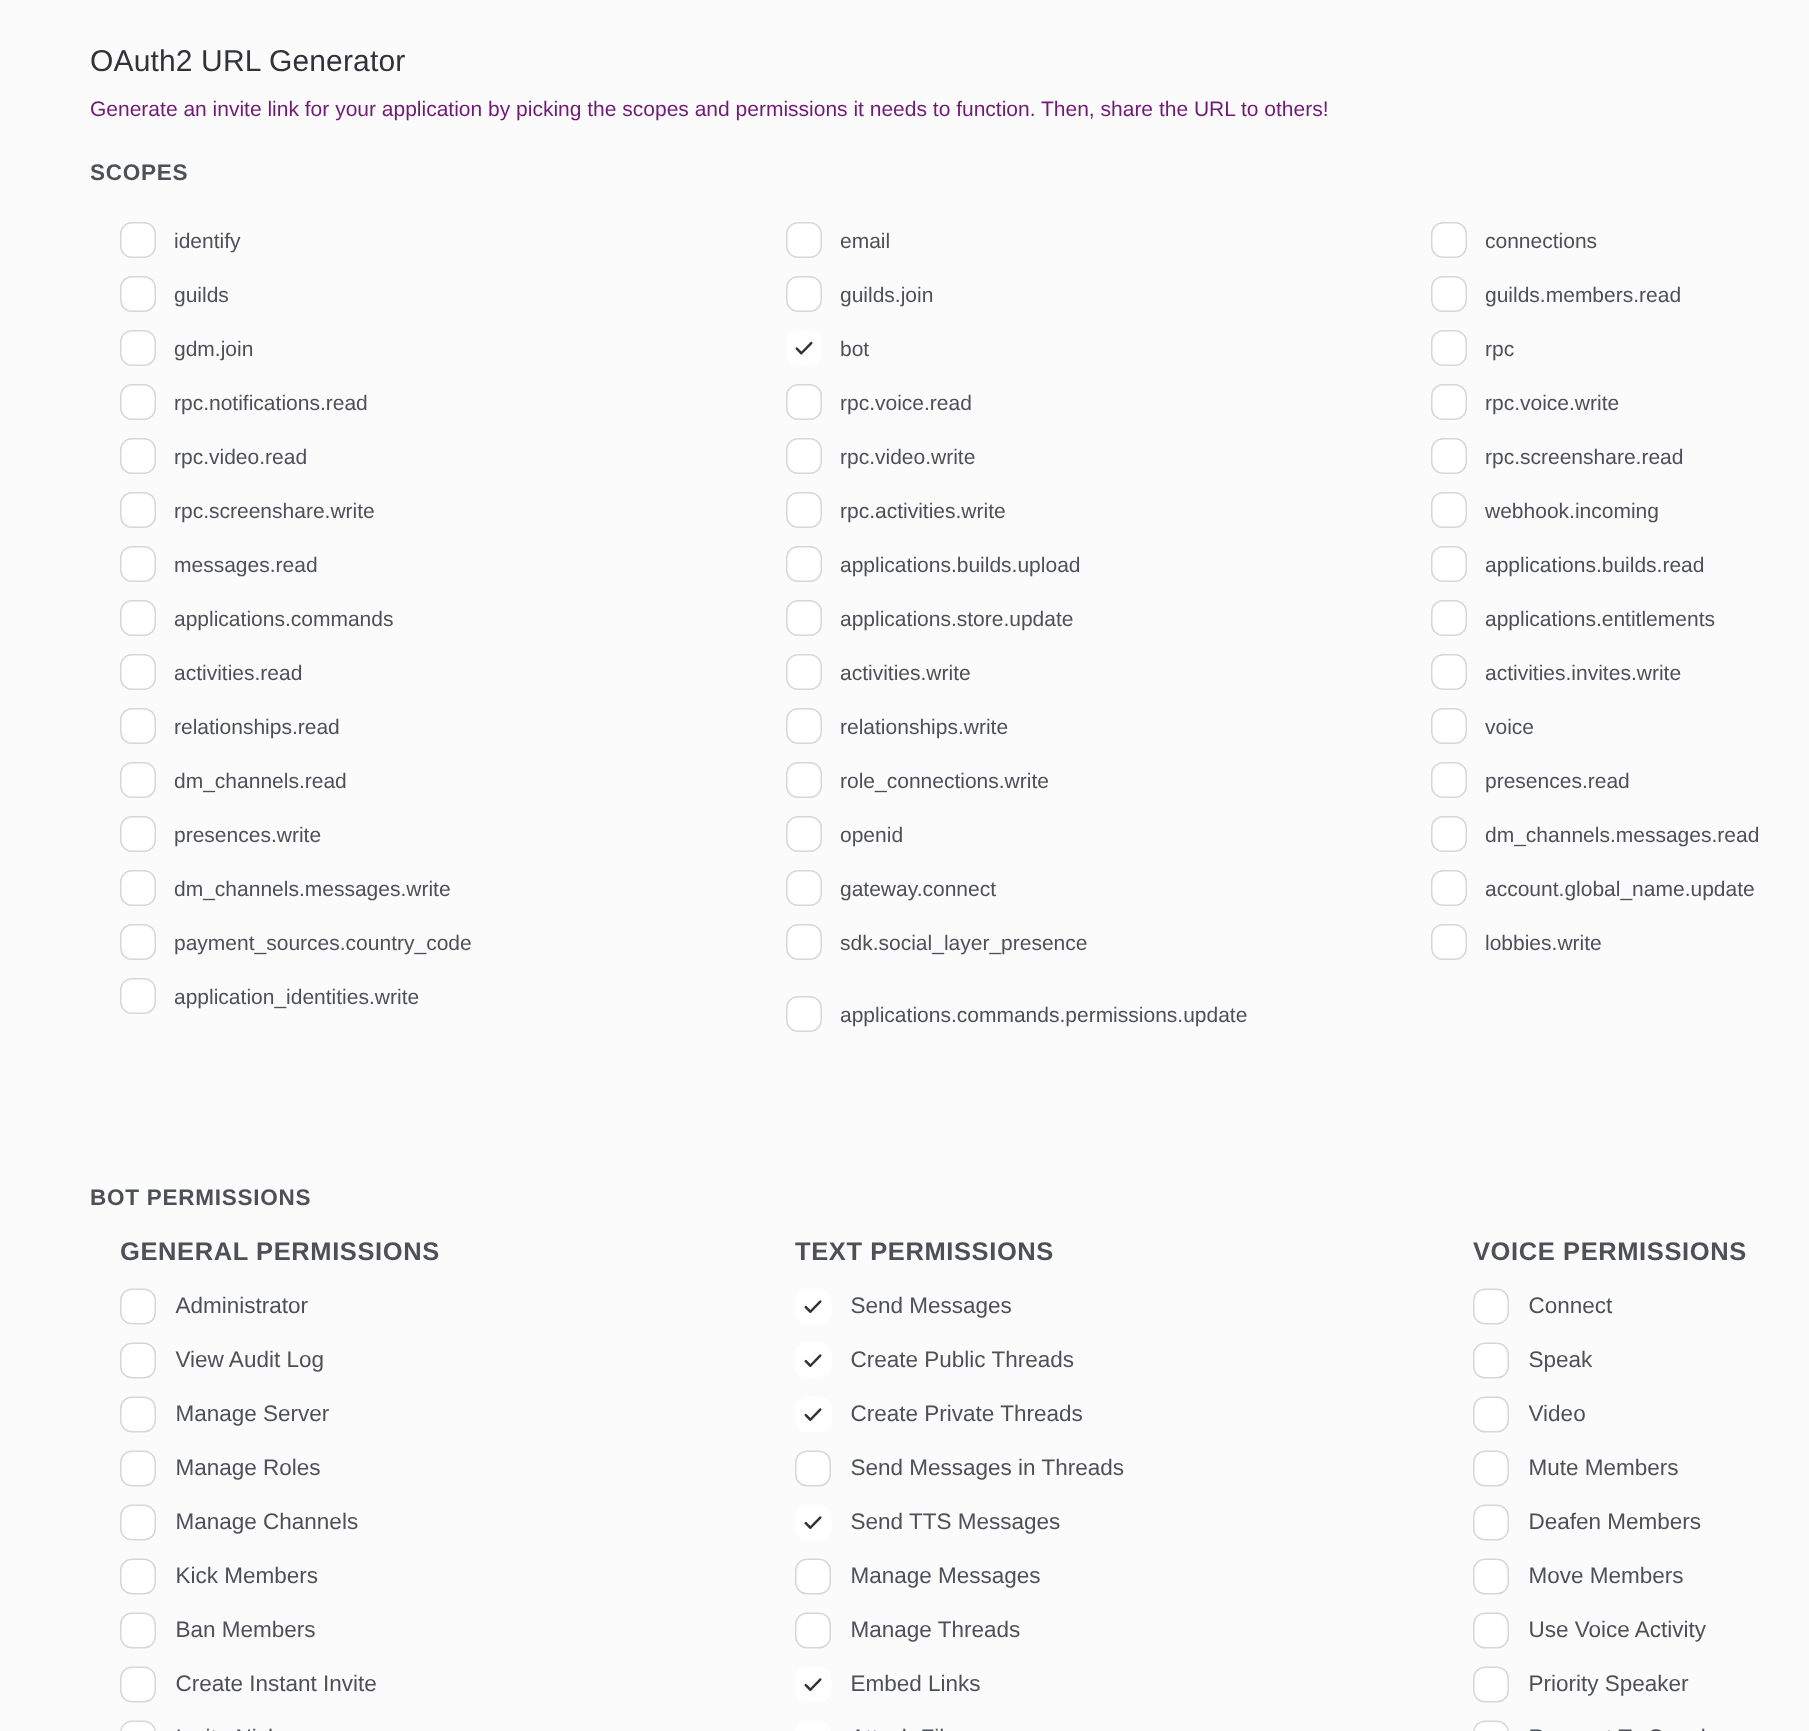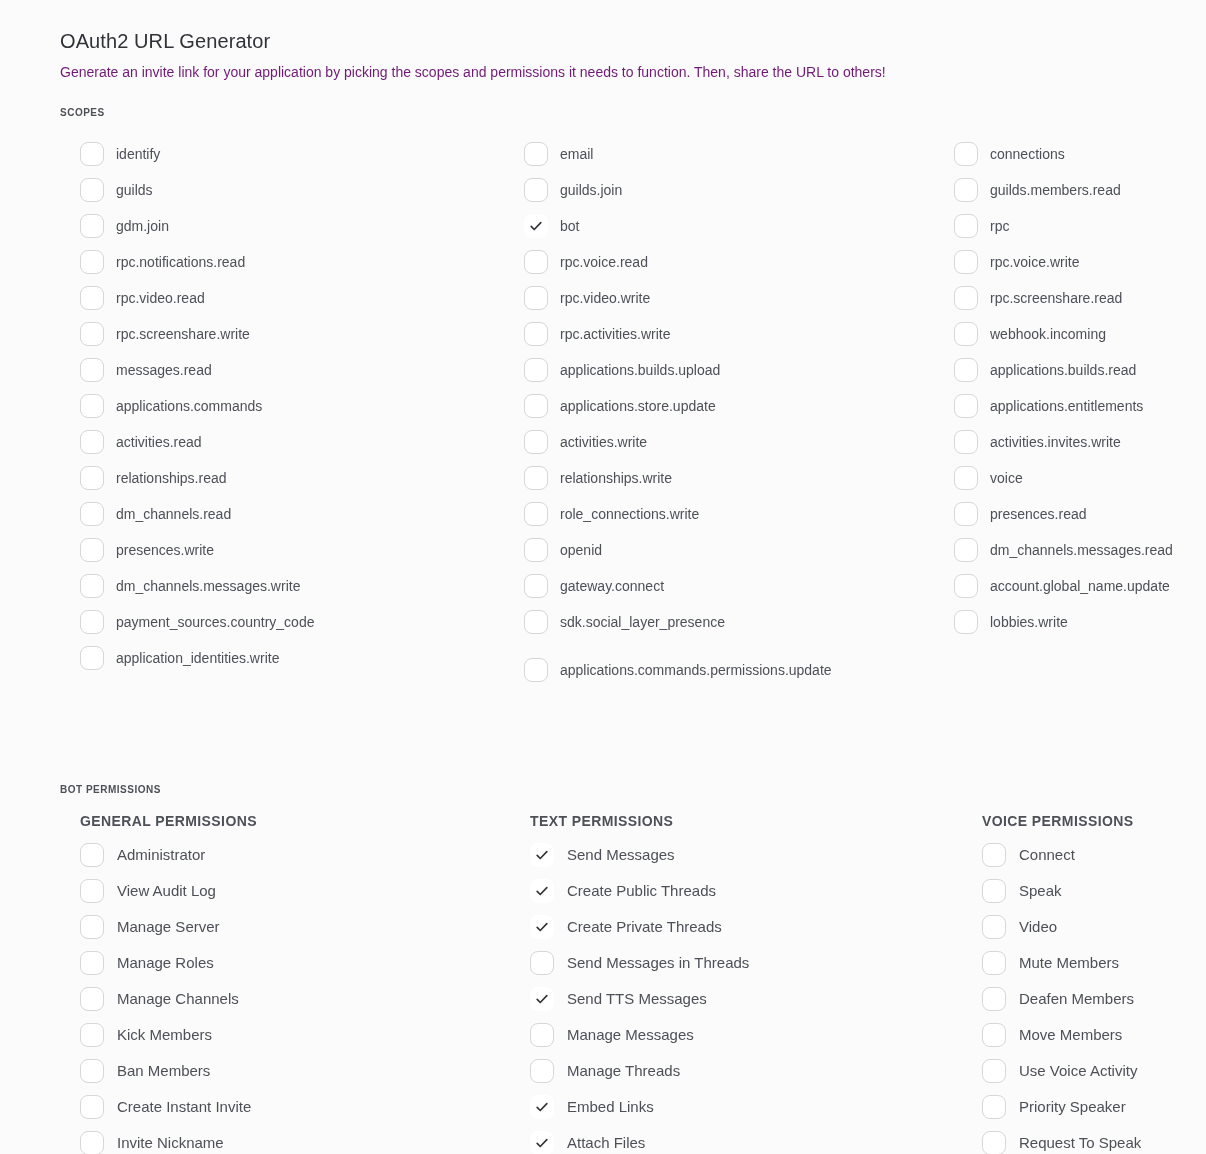--- a/index.html
+++ b/index.html
@@ -31,21 +31,21 @@
     letter-spacing: 0.1px;
   }
   .page-subtitle {
     font-size: 14px;
     font-weight: 400;
     color: #701a75;
     margin: 0 0 26px 0;
     line-height: 18px;
   }
   .section-label {
-    font-size: 10px;
+    font-size: 15px;
     font-weight: 700;
     letter-spacing: 0.5px;
     color: #4e5058;
     text-transform: uppercase;
     margin: 0 0 18px 0;
   }
   
   .scopes-grid {
     display: grid;
     grid-template-columns: 444px 430px 1fr;
@@ -88,21 +88,21 @@
     white-space: nowrap;
   }
   
   .perm-section { margin-top: 60px; }
   .perm-grid {
     display: grid;
     grid-template-columns: 438px 442px 1fr;
     padding-left: 20px;
   }
   .perm-col-title {
-    font-size: 14px;
+    font-size: 17px;
     font-weight: 700;
     letter-spacing: 0.4px;
     color: #4e5058;
     text-transform: uppercase;
     margin: 0 0 8px 0;
   }
   .perm-row {
     display: flex;
     align-items: center;
     height: 36px;

